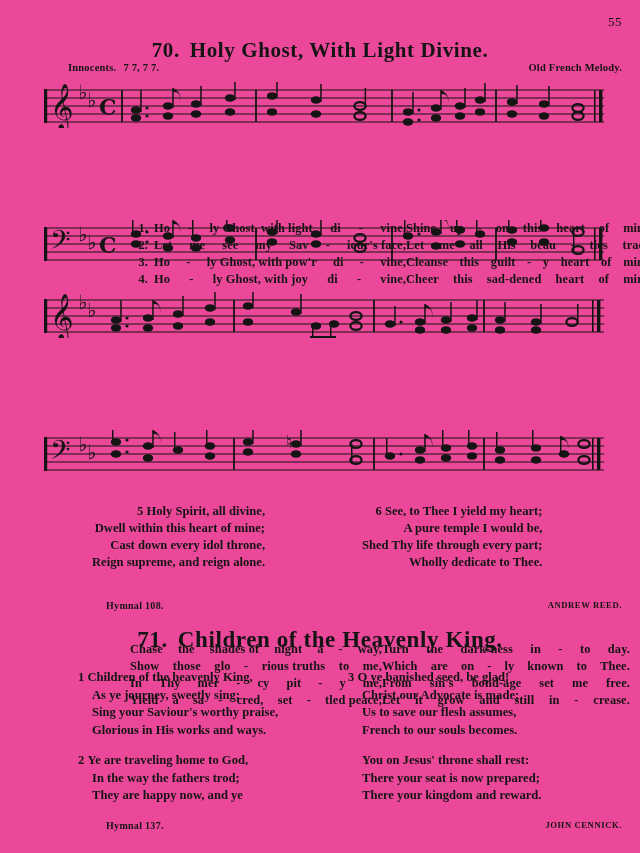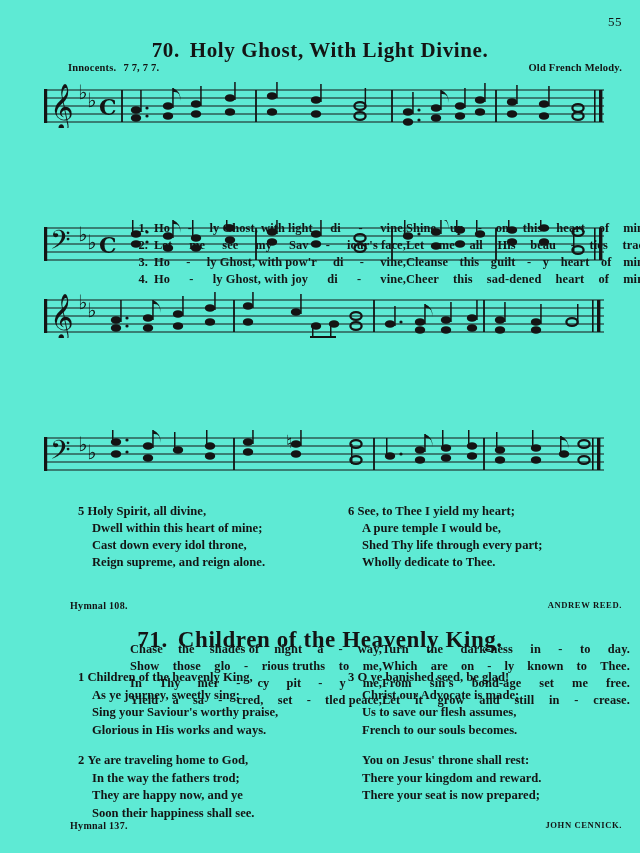--- a/index.html
+++ b/index.html
@@ -13,21 +13,21 @@
     position: relative;
     font-family: "Liberation Serif", "DejaVu Serif", serif;
     color: #141414;
     overflow: hidden;
   }
   .page {
     position: absolute;
     left: 0; top: 0;
     width: 640px;
     height: 853px;
-    background: #5eead4;
+    background: #ec4899;
   }
 
   
   .page-number {
     position: absolute;
     right: 18px;
     top: 14px;
     font-size: 13px;
     font-family: "Liberation Serif", serif;
     letter-spacing: 0.5px;
@@ -119,34 +119,36 @@
   #lyrics2 { left: 86px; top: 349px; }
   #lyrics2 .vnum { width: 0; padding-right: 0; }
 
   
   .verse-block {
     position: absolute;
     font-size: 12.6px;
     font-weight: bold;
     font-family: "Liberation Serif", "DejaVu Serif", serif;
     line-height: 17px;
+    text-align: right;
   }
   .verse-block .v-first { text-indent: -14px; padding-left: 14px; }
   .verse-block .v-rest { padding-left: 14px; }
 
   #verse5 { left: 78px; top: 503px; }
   #verse6 { left: 348px; top: 503px; }
 
   
   .attrib {
     position: absolute;
     font-size: 10px;
     font-weight: bold;
     font-family: "Liberation Serif", serif;
     letter-spacing: 0.3px;
+    margin-left: 36px;
   }
   .attrib.smallcaps {
     font-variant: small-caps;
     text-transform: uppercase;
     font-size: 8.6px;
     letter-spacing: 0.6px;
   }
   #hymnal108 { left: 70px; top: 600px; }
   #andrew-reed { right: 18px; top: 600px; }
   #hymnal137 { left: 70px; top: 820px; text-align: center; }
@@ -711,25 +713,24 @@
     <div class="v-first"><span>3</span>&nbsp;<span>O ye banished seed, be glad!</span></div>
     <div class="v-rest">Christ our Advocate is made;</div>
     <div class="v-rest">Us to save our flesh assumes,</div>
     <div class="v-rest">French to our souls becomes.</div>
   </div>
 
   <div class="h71-verse" id="h71-v2">
     <div class="v-first"><span>2</span>&nbsp;<span>Ye are traveling home to God,</span></div>
     <div class="v-rest">In the way the fathers trod;</div>
     <div class="v-rest">They are happy now, and ye</div>
-    <div class="v-rest">Soon their happiness shall see.</div>
   </div>
 
   <div class="h71-verse" id="h71-v4">
     <div class="v-rest">You on Jesus' throne shall rest:</div>
+    <div class="v-rest">There your seat is now prepared;</div>
     <div class="v-rest">There your kingdom and reward.</div>
-    <div class="v-rest">There your seat is now prepared;</div>
   </div>
 
   <div class="attrib" id="hymnal137">Hymnal 137.</div>
   <div class="attrib smallcaps" id="john-cennick">John Cennick.</div>
 
 </div>
 
 </body></html>

